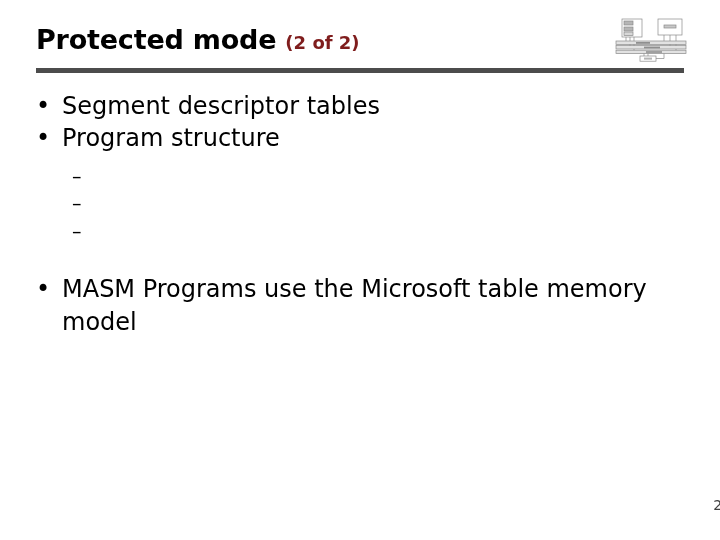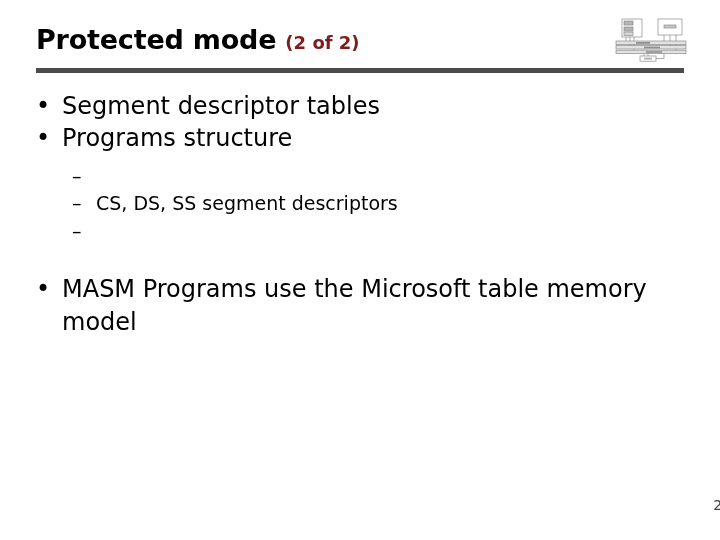--- a/index.html
+++ b/index.html
@@ -177,30 +177,29 @@
 
   <div class="body">
 
     <div class="bullet">
       <span class="marker">•</span>
       <span class="txt">Segment descriptor tables</span>
     </div>
 
     <div class="bullet">
       <span class="marker">•</span>
-      <span class="txt">Programs structure</span>
+      <span class="txt">Program structure</span>
     </div>
 
     <div class="sub-list">
       <div class="sub-bullet">
         <span class="marker">–</span>
       </div>
       <div class="sub-bullet">
         <span class="marker">–</span>
-        <span class="txt">CS, DS, SS segment descriptors</span>
       </div>
       <div class="sub-bullet">
         <span class="marker">–</span>
       </div>
     </div>
 
     <div class="gap-before-last"></div>
 
     <div class="bullet">
       <span class="marker">•</span>

